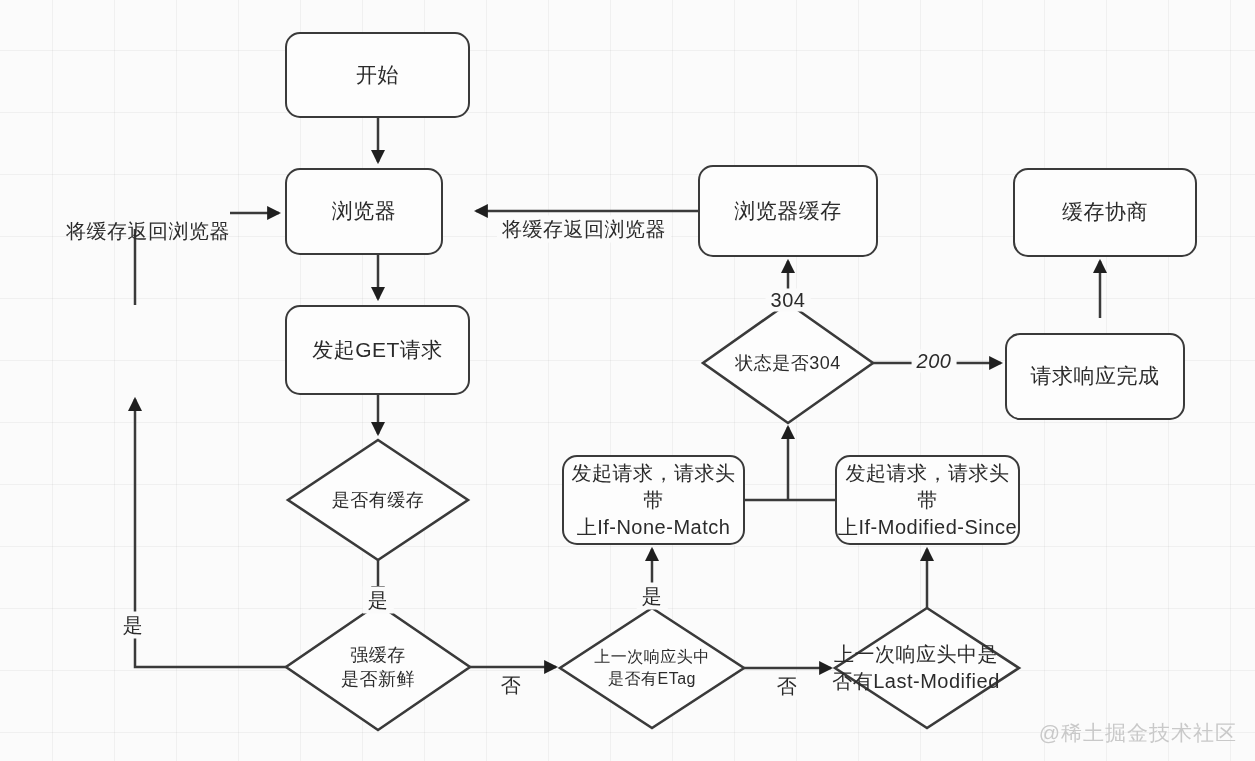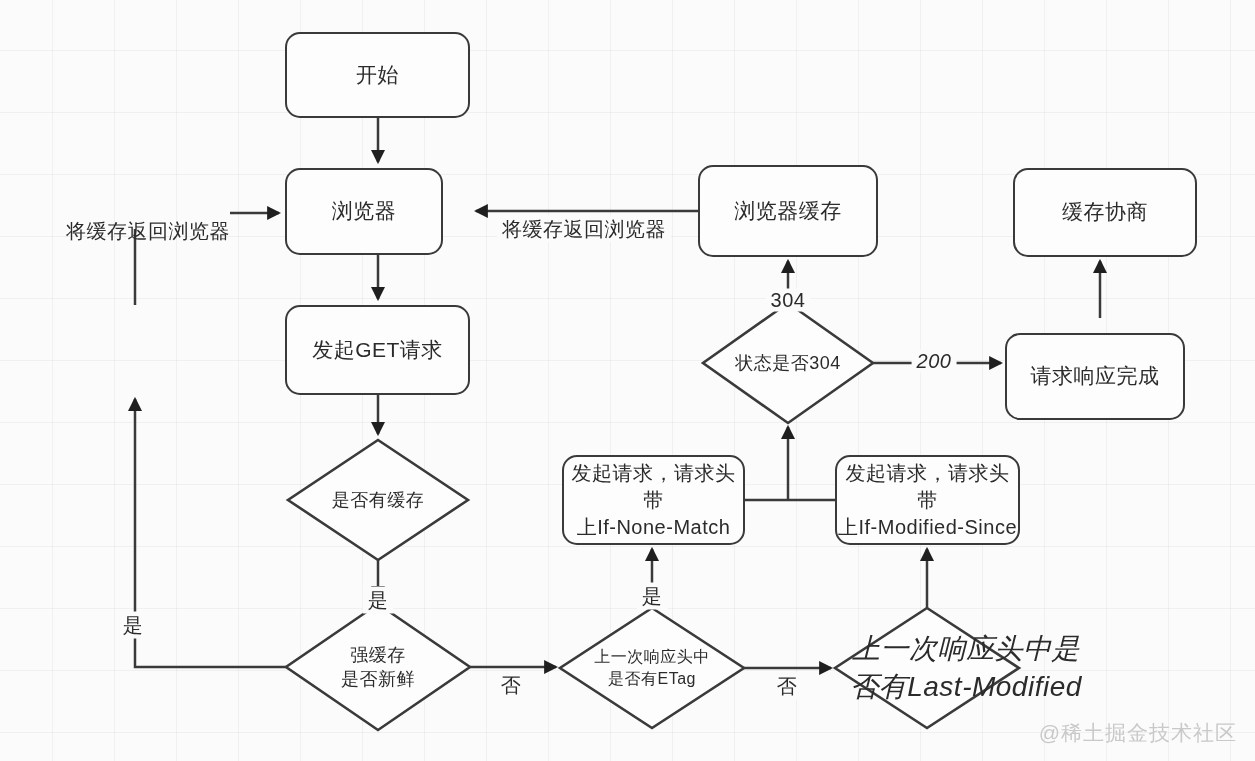--- a/index.html
+++ b/index.html
@@ -134,21 +134,21 @@
   <div class="diamond-label" style="left:378px;top:500px;">是否有缓存</div>
 
   <div class="diamond-label" style="left:378px;top:667px;">强缓存
 是否新鲜</div>
 
   <div class="diamond-label" style="left:788px;top:363px;">状态是否304</div>
 
   <div class="diamond-label" style="left:652px;top:668px;font-size:16px;">上一次响应头中
 是否有ETag</div>
 
-  <div class="diamond-label" style="left:966px;top:668px;font-size:28px;font-style:italic;">上一次响应头中是
+  <div class="diamond-label" style="left:916px;top:668px;font-size:20px;">上一次响应头中是
 否有Last-Modified</div>
 
   <div class="edge-label no-bg" style="left:148px;top:213px;">将缓存返回浏览器</div>
 
   <div class="edge-label" style="left:584px;top:211px;">将缓存返回浏览器</div>
 
   <div class="edge-label" style="left:788px;top:282px;">304</div>
 
   <div class="edge-label" style="left:934px;top:343px;font-style:italic;">200</div>
 

